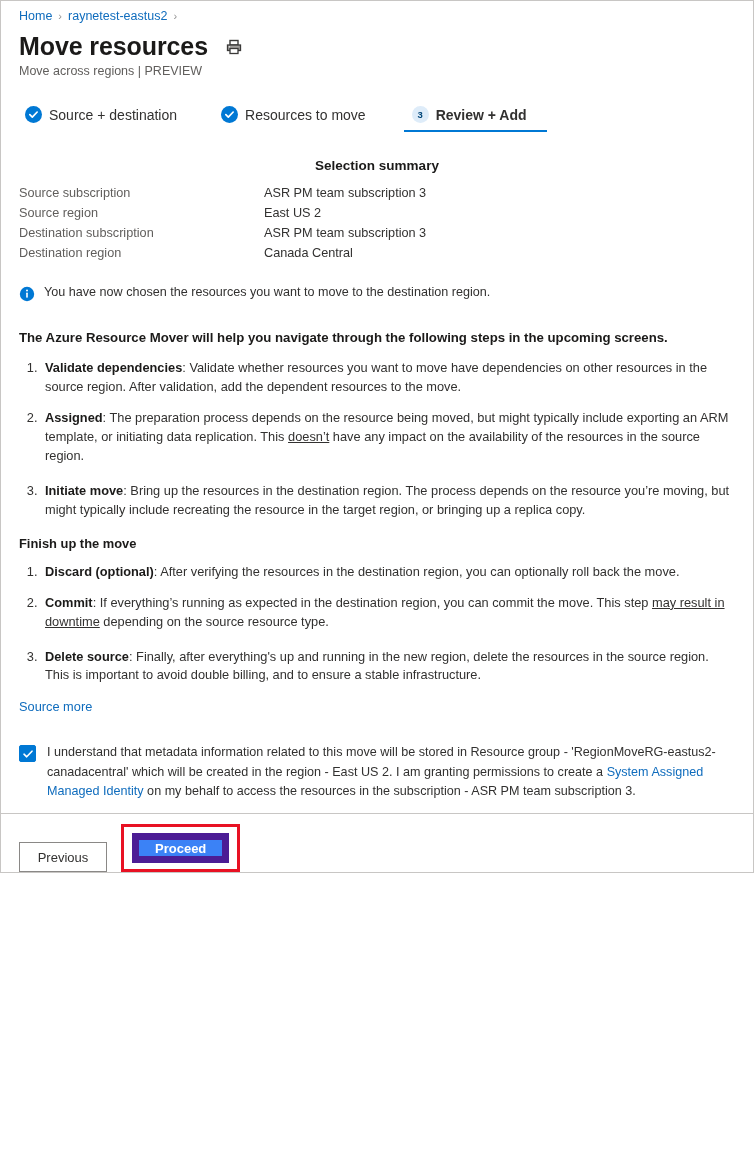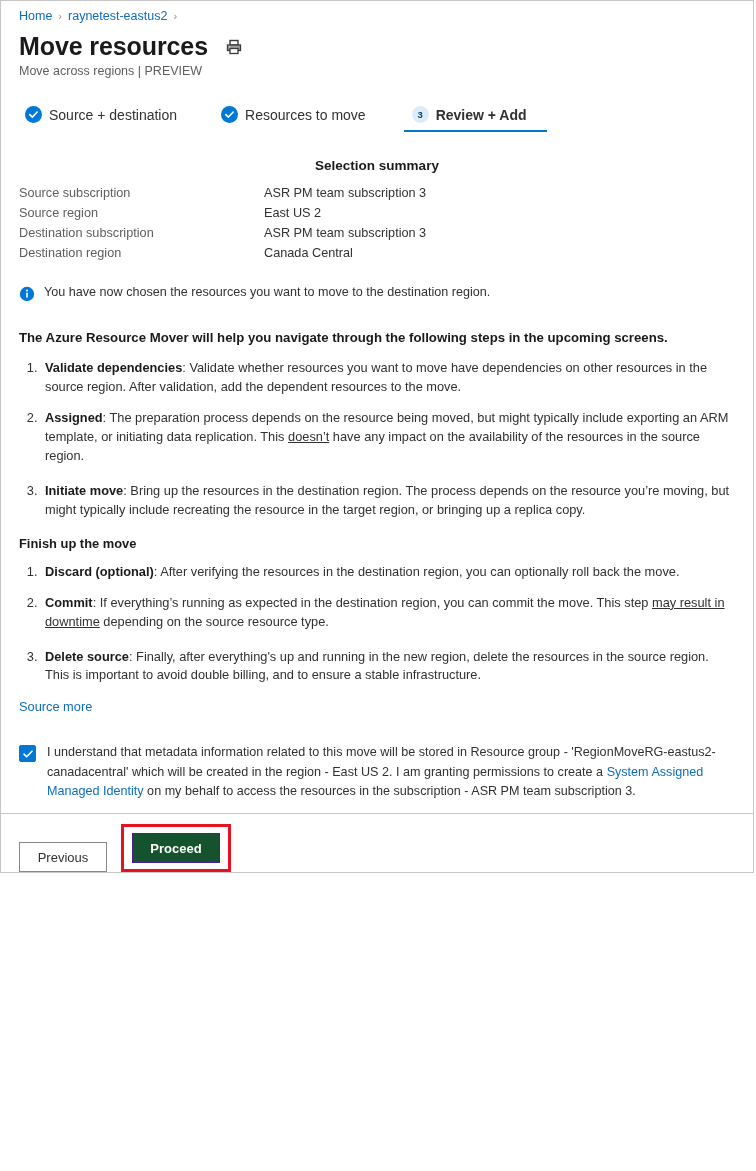--- a/index.html
+++ b/index.html
@@ -251,22 +251,22 @@
     padding: 0 16px;
     cursor: pointer;
     box-sizing: border-box;
   }
   .btn-secondary {
     background: #ffffff;
     border: 1px solid #8a8886;
     color: #323130;
   }
   .btn-primary {
-    background: #14532d;
-    border: 1px solid #4c1d95;
+    background: #3b82f6;
+    border: 7px solid #4c1d95;
     color: #ffffff;
     font-weight: 600;
   }
   .highlight-box {
     border: 3px solid #e81123;
     padding: 6px 8px;
     margin-left: 10px;
     display: inline-flex;
     align-items: center;
     box-sizing: border-box;

